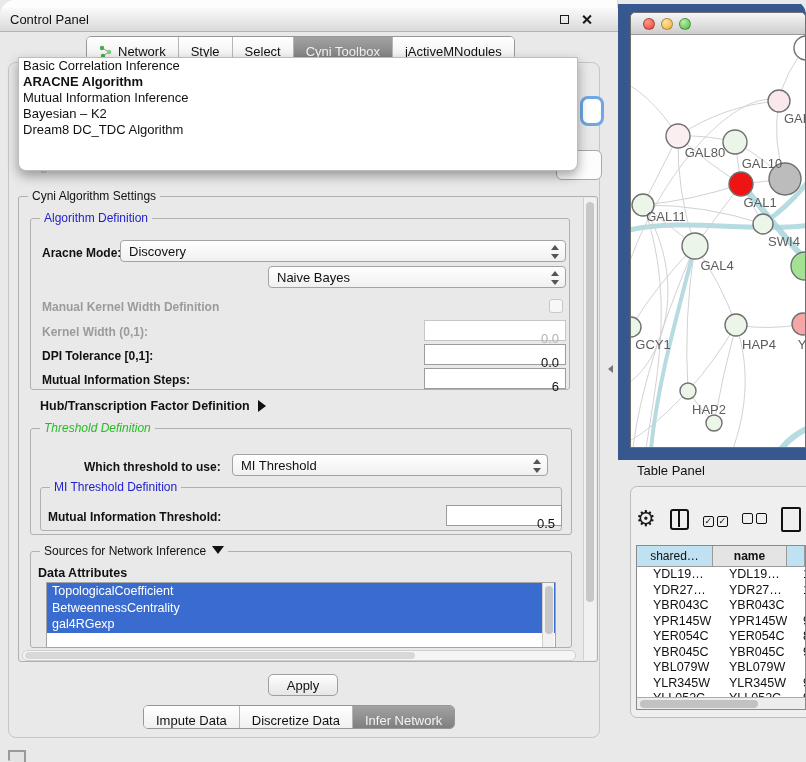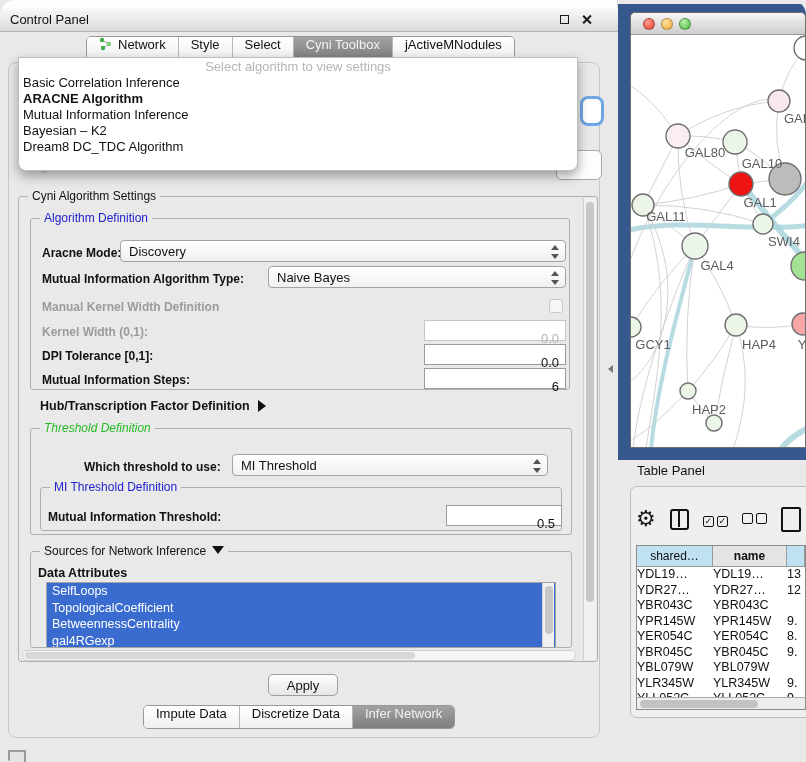--- a/index.html
+++ b/index.html
@@ -13,21 +13,21 @@
   .cp-titlebar { left:0; top:8px; width:618px; height:24px;
     background:linear-gradient(#f9f9f9,#dadada); border-bottom:1px solid #b3b3b3;
     display:flex; align-items:center; }
   .cp-title { font-size:13px; color:#111; padding-left:10px; flex:1; }
   .float-box { width:9px; height:9px; border:1.5px solid #1a1a1a; margin-right:12px; }
   .close-x { position:relative; width:11px; height:11px; margin-right:26px; }
   .close-x::before,.close-x::after { content:""; position:absolute; left:5px; top:0; width:2.4px; height:11px; background:#1a1a1a; }
   .close-x::before { transform:rotate(45deg);} .close-x::after{ transform:rotate(-45deg);}
 
   .seg { display:flex; border:1px solid #979797; border-radius:5px; background:#fff; overflow:hidden; height:24px; }
-  .seg-item { display:flex; align-items:flex-start; justify-content:center; font-size:13px; color:#111;
+  .seg-item { display:flex; align-items:flex-end; justify-content:center; font-size:13px; color:#111;
     padding:0 12px; border-right:1px solid #b6b6b6; background:linear-gradient(#ffffff,#f0f0f0); white-space:nowrap; }
   .seg-item:last-child { border-right:none; }
   .seg-item.sel { background:linear-gradient(#a2a2a2,#7f7f7f); color:#f3f3f3; }
   .top-tabs { left:86px; top:36px; }
   .bottom-tabs { left:143px; top:705px; }
   .net-ic { margin-right:5px; }
 
   .main-panel { left:8px; top:62px; width:592px; height:676px; border:1px solid #c6c6c6; border-radius:8px; background:#e9e9e9; }
 
   
@@ -100,21 +100,21 @@
   .cb { width:11px; height:11px; border:1.6px solid #111; border-radius:2px; font-size:9px; line-height:9px; text-align:center; color:#111; display:inline-block; }
   .cb + .cb { margin-left:3px; }
   .doc-ic { width:20px; height:25px; border:2.5px solid #111; border-radius:2px; }
 
   .tbl { left:636px; top:545px; width:170px; height:165px; background:#fff; border:1px solid #8a8a8a; overflow:hidden; }
   .tbl-head { display:flex; height:21px; border-bottom:1px solid #9a9a9a; }
   .th { font-size:12px; color:#111; text-align:center; line-height:21px; border-right:1px solid #9a9a9a; overflow:hidden; white-space:nowrap; }
   .th.hl { background:#bfe1f2; } .th.plain { background:#e4e4e4;font-weight:bold; }
   .tbl-rows { height:131px; overflow:hidden; }
   .trow { display:flex; height:15.5px; line-height:15.5px; font-size:12.5px; color:#111; white-space:nowrap; }
-  .td { overflow:hidden; padding-left:0; }
+  .td { overflow:hidden; padding-left:16px; }
   .tbl-hscroll { position:absolute; left:0; bottom:0; width:100%; height:12px; background:#ededed; border-top:1px solid #ababab; }
   .tbl-hscroll .hthumb { left:3px; top:2px; width:118px; height:8px; background:#c2c2c2; }
 
   .mini-square { left:8px; top:750px; width:18px; height:14px; border:2px solid #9a9a9a; background:#e3e3e3; }
   .splitter-arrow { left:608px; top:365px; width:0; height:0; border-top:4px solid transparent; border-bottom:4px solid transparent; border-right:5px solid #777; }
 </style>
 </head>
 <body>
 
 <div class="screen">
@@ -152,21 +152,20 @@
       </div>
   </div>
 
   <div class="abs main-panel"></div>
 
   <div class="abs combo-frag-blue"></div>
   <div class="abs combo-frag-gray"></div>
   <div class="abs ghost-combo-text">gal-filtered.sif default node</div>
 
   <div class="abs popup">
-    <div class="popup-placeholder">Select algorithm to view settings</div>
     <div class="popup-item">Basic Correlation Inference</div>
     <div class="popup-item bold">ARACNE Algorithm</div>
     <div class="popup-item">Mutual Information Inference</div>
     <div class="popup-item">Bayesian – K2</div>
     <div class="popup-item">Dream8 DC_TDC Algorithm</div>
   </div>
 
   <div class="gbox" style="left:18px; top:196px; width:580px; height:466px;">
     <span class="gtitle">Cyni Algorithm Settings</span>
   </div>
@@ -175,21 +174,20 @@
   </div>
 
   <div class="gbox" style="left:30px; top:218px; width:540px; height:172px;">
     <span class="gtitle blue">Algorithm Definition</span>
   </div>
   <span class="lbl" style="left:42px; top:246px;">Aracne Mode:</span>
   <div class="combo" style="left:120px; top:240px; width:446px;">
     <span>Discovery</span>
     <span class="stepper"></span>
   </div>
-  <span class="lbl" style="left:42px; top:272px;">Mutual Information Algorithm Type:</span>
   <div class="combo" style="left:268px; top:266px; width:298px;">
     <span>Naive Bayes</span>
     <span class="stepper"></span>
   </div>
   <span class="lbl dis" style="left:42px; top:300px;">Manual Kernel Width Definition</span>
   <span class="chk" style="left:549px; top:299px;"></span>
   <span class="lbl dis" style="left:42px; top:325px;">Kernel Width (0,1):</span>
   <div class="tfield dis" style="left:424px; top:320px; width:142px;">0.0</div>
   <span class="lbl" style="left:42px; top:349px;">DPI Tolerance [0,1]:</span>
   <div class="tfield" style="left:424px; top:344px; width:142px;">0.0</div>
@@ -212,21 +210,20 @@
     <span class="gtitle blue">MI Threshold Definition</span>
   </div>
   <span class="lbl" style="left:48px; top:510px;">Mutual Information Threshold:</span>
   <div class="tfield" style="left:446px; top:505px; width:116px;">0.5</div>
 
   <div class="gbox" style="left:30px; top:551px; width:542px; height:97px;">
     <span class="gtitle"><span>Sources for Network Inference</span><span class="tri-down"></span></span>
   </div>
   <span class="lbl" style="left:38px; top:566px; font-size:12.5px;">Data Attributes</span>
   <div class="src-list" style="left:46px; top:582px; width:510px; height:66px;">
-    <div class="src-item sel">SelfLoops</div>
     <div class="src-item sel">TopologicalCoefficient</div>
     <div class="src-item sel">BetweennessCentrality</div>
     <div class="src-item sel">gal4RGexp</div>
   </div>
   <div class="vscroll" style="left:542px; top:583px; height:64px; width:12px;">
     <div class="vthumb" style="top:3px; height:48px;"></div>
   </div>
   <div class="hscroll" style="left:22px; top:650px; width:554px;">
     <div class="hthumb" style="left:2px; width:390px;"></div>
   </div>

